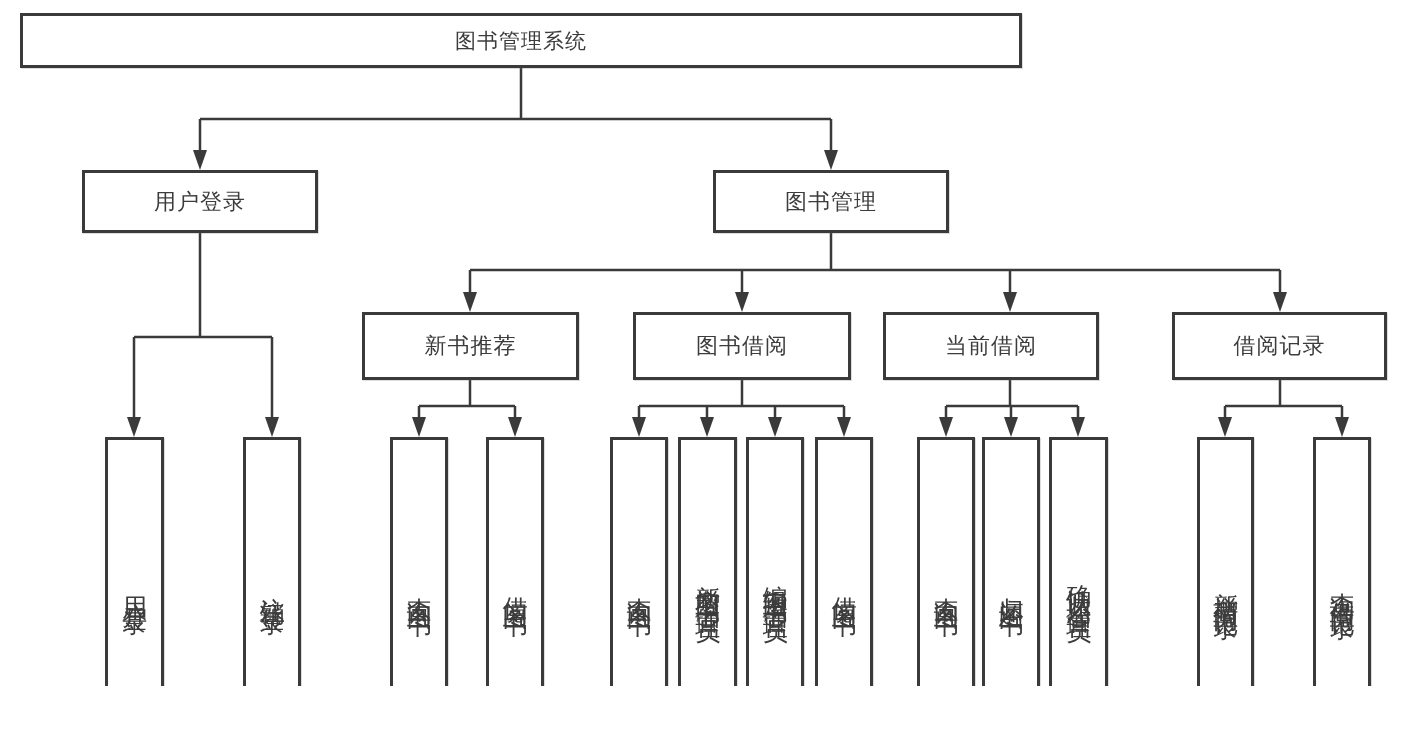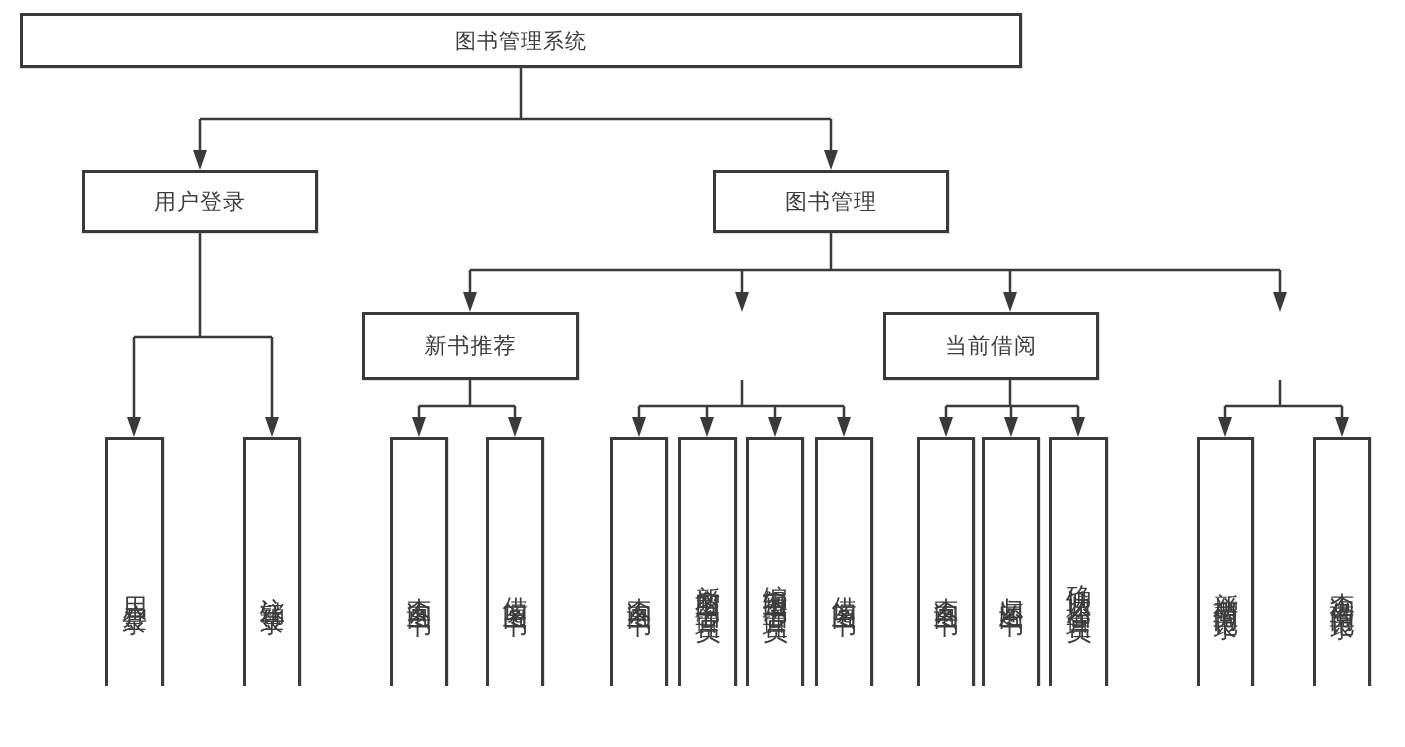--- a/index.html
+++ b/index.html
@@ -115,22 +115,28 @@
   <div class="node node-h" style="left:82px;top:170px;width:236px;height:63px">
     <span>用户登录</span>
   </div>
   <div class="node node-h" style="left:362px;top:312px;width:217px;height:68px">
     <span>新书推荐</span>
   </div>
 
   <div class="node node-h" style="left:713px;top:170px;width:236px;height:63px">
     <span>图书管理</span>
   </div>
+  <div class="node node-h" style="left:633px;top:312px;width:218px;height:68px">
+    <span>图书借阅</span>
+  </div>
   <div class="node node-h" style="left:883px;top:312px;width:216px;height:68px">
     <span>当前借阅</span>
+  </div>
+  <div class="node node-h" style="left:1172px;top:312px;width:215px;height:68px">
+    <span>借阅记录</span>
   </div>
 
   <div class="node node-v" style="left:105px;top:437px;width:59px;height:300px">
     <span class="vtext">用户登录</span>
   </div>
   <div class="node node-v" style="left:243px;top:437px;width:58px;height:300px">
     <span class="vtext">注销登录</span>
   </div>
 
   <div class="node node-v" style="left:390px;top:437px;width:58px;height:300px">

